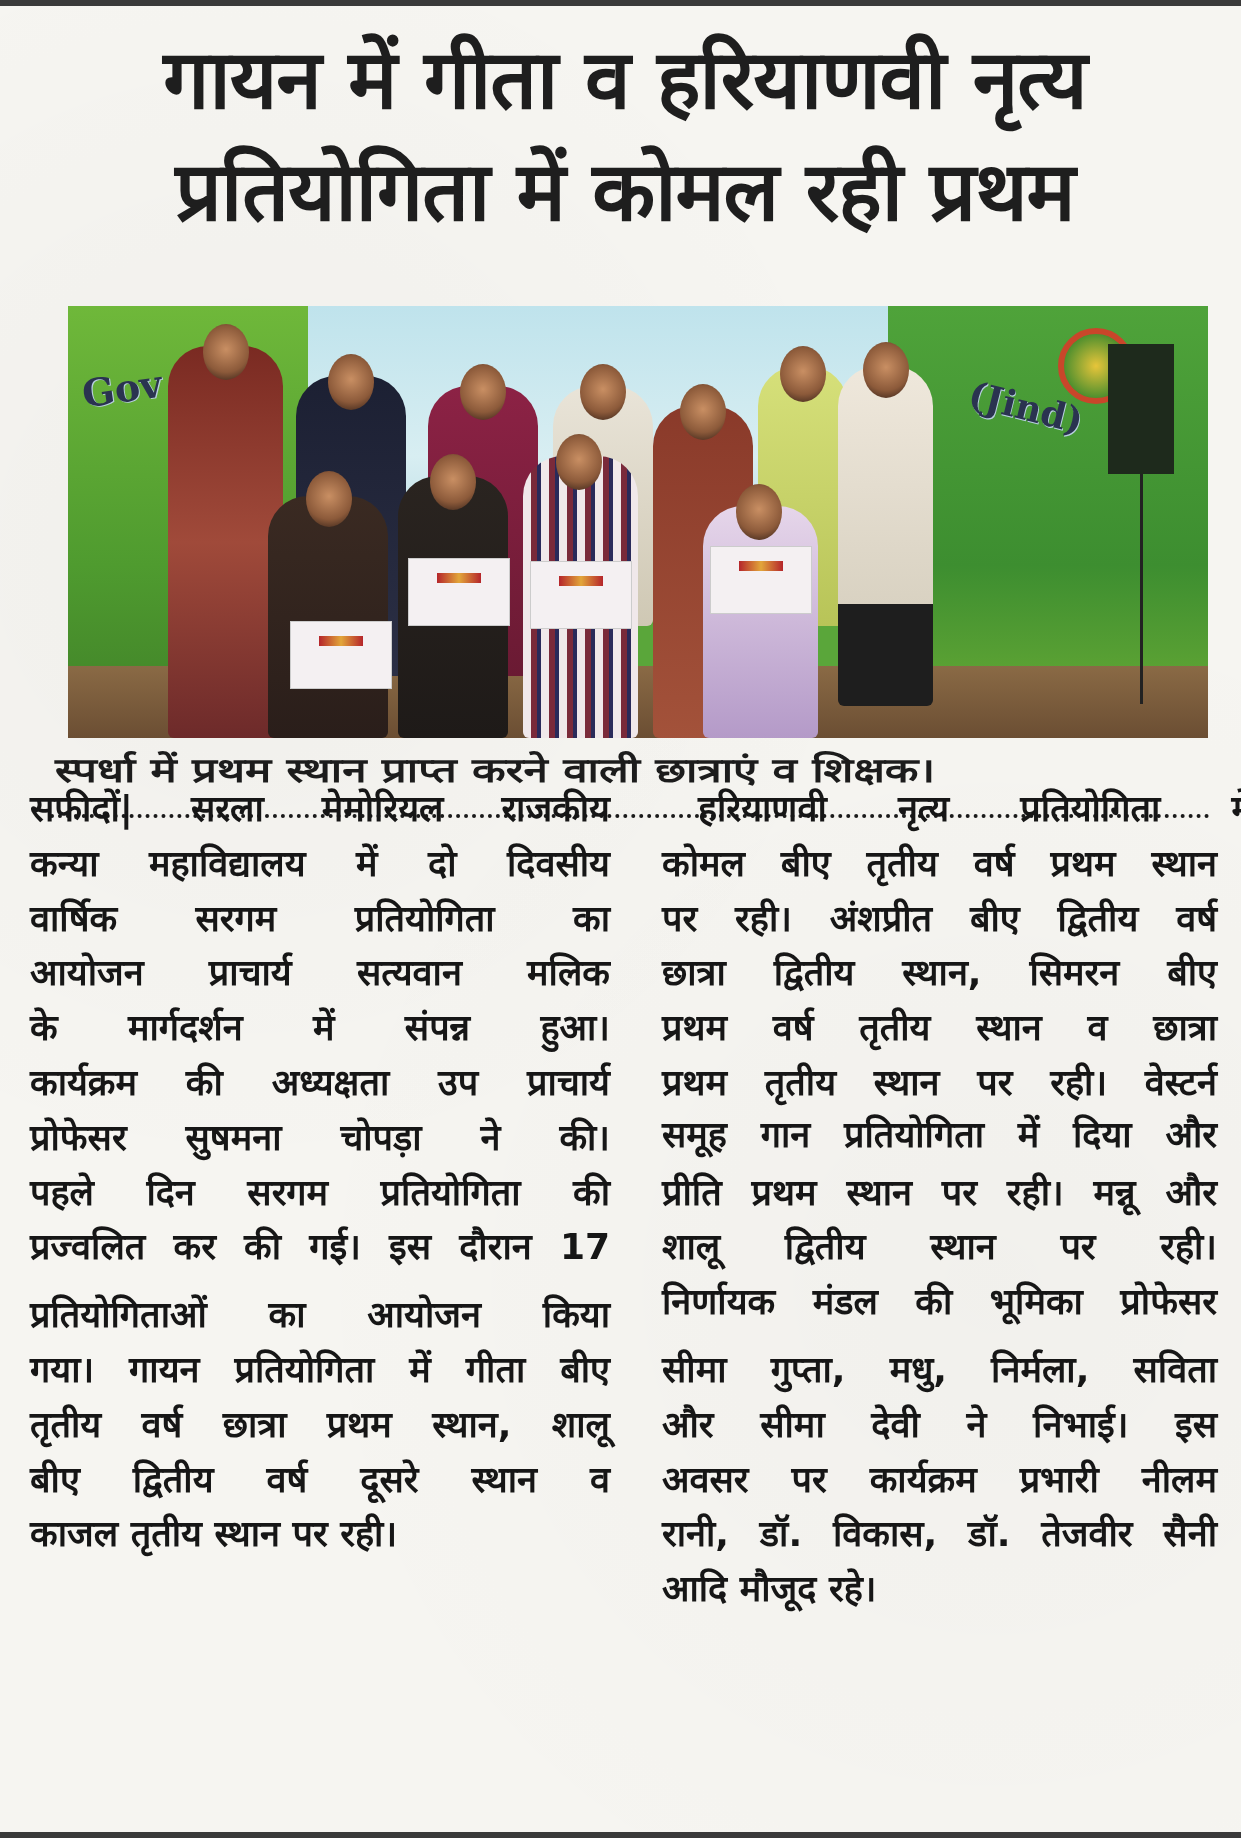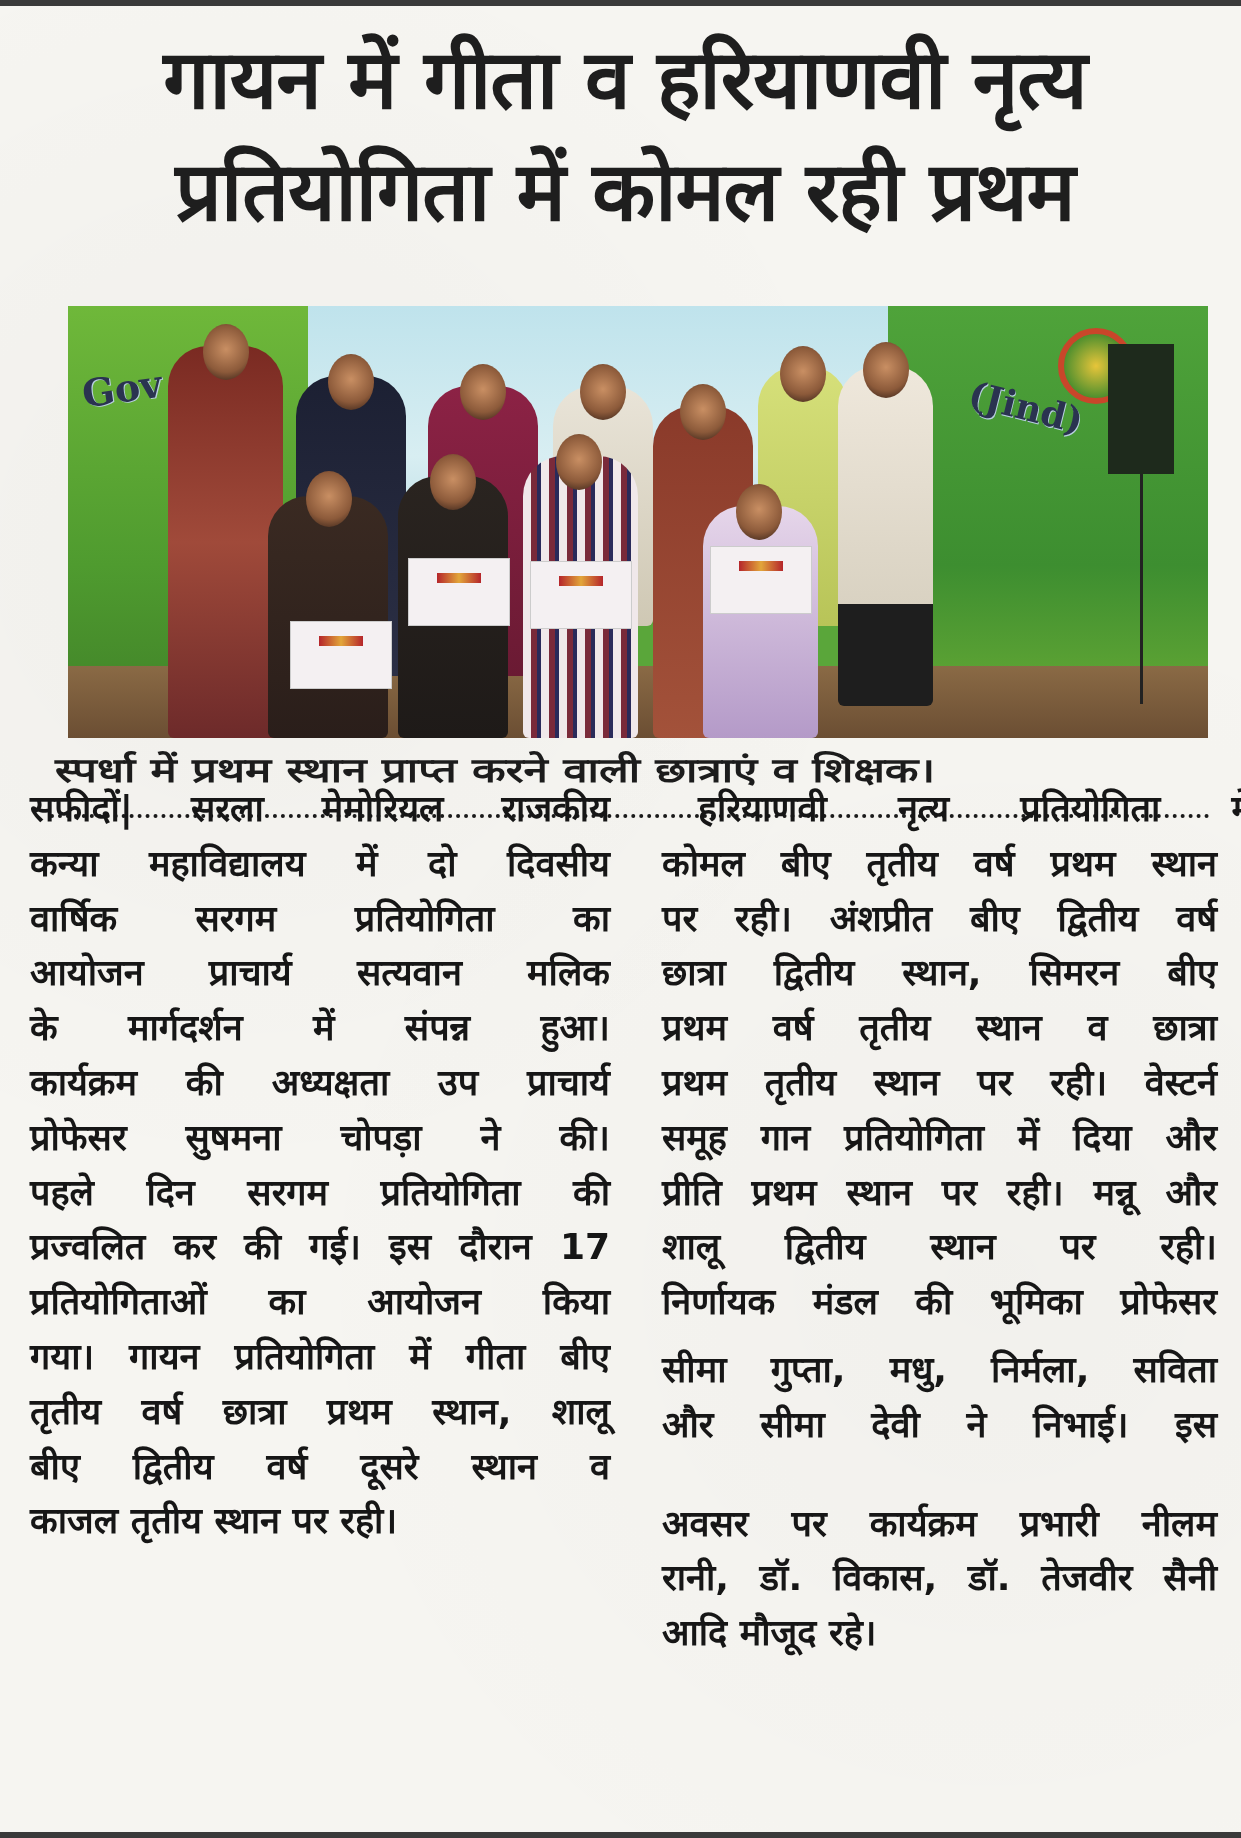--- a/index.html
+++ b/index.html
@@ -228,40 +228,40 @@
   <div class="column col-left">
     <span class="line" style="display: block; width: 580px;"><span class="dateline">सफीदों</span>| <span>सरला मेमोरियल राजकीय</span></span>
     <span class="line" style="display: block; width: 580px;">कन्या महाविद्यालय में दो दिवसीय</span>
     <span class="line" style="display: block; width: 580px;">वार्षिक सरगम प्रतियोगिता का</span>
     <span class="line" style="display: block; width: 580px;">आयोजन प्राचार्य सत्यवान मलिक</span>
     <span class="line" style="display: block; width: 580px;">के मार्गदर्शन में संपन्न हुआ।</span>
     <span class="line" style="display: block; width: 580px;">कार्यक्रम की अध्यक्षता उप प्राचार्य</span>
     <span class="line" style="display: block; width: 580px;">प्रोफेसर सुषमना चोपड़ा ने की।</span>
     <span class="line" style="display: block; width: 580px;">पहले दिन सरगम प्रतियोगिता की</span>
     <span class="line" style="display: block; width: 580px;">प्रज्वलित कर की गई। इस दौरान 17</span>
-    <span class="line" style="display: block; width: 580px;">प्रतियोगिताओं का आयोजन किया</span>
+    <span class="line" style="display: block; width: 580px; margin-top: 13px;">प्रतियोगिताओं का आयोजन किया</span>
     <span class="line" style="display: block; width: 580px;">गया। गायन प्रतियोगिता में गीता बीए</span>
     <span class="line" style="display: block; width: 580px;">तृतीय वर्ष छात्रा प्रथम स्थान, शालू</span>
     <span class="line" style="display: block; width: 580px;">बीए द्वितीय वर्ष दूसरे स्थान व</span>
     <span class="line last" style="display: block; width: 580px;">काजल तृतीय स्थान पर रही।</span>
   </div>
 
   <div class="column col-right">
     <span class="line indent" style="display: block; width: 555px;">हरियाणवी नृत्य प्रतियोगिता में</span>
     <span class="line" style="display: block; width: 555px;">कोमल बीए तृतीय वर्ष प्रथम स्थान</span>
     <span class="line" style="display: block; width: 555px;">पर रही। अंशप्रीत बीए द्वितीय वर्ष</span>
     <span class="line" style="display: block; width: 555px;">छात्रा द्वितीय स्थान, सिमरन बीए</span>
     <span class="line" style="display: block; width: 555px;">प्रथम वर्ष तृतीय स्थान व छात्रा</span>
     <span class="line" style="display: block; width: 555px;">प्रथम तृतीय स्थान पर रही। वेस्टर्न</span>
-    <span class="line" style="display: block; width: 555px;">समूह गान प्रतियोगिता में दिया और</span>
+    <span class="line" style="display: block; width: 555px; font-family: Liberation Mono, monospace;">समूह गान प्रतियोगिता में दिया और</span>
     <span class="line" style="display: block; width: 555px;">प्रीति प्रथम स्थान पर रही। मन्नू और</span>
     <span class="line" style="display: block; width: 555px;">शालू द्वितीय स्थान पर रही।</span>
     <span class="line" style="display: block; width: 555px;">निर्णायक मंडल की भूमिका प्रोफेसर</span>
     <span class="line" style="display: block; width: 555px; margin-top: 13px;">सीमा गुप्ता, मधु, निर्मला, सविता</span>
     <span class="line" style="display: block; width: 555px;">और सीमा देवी ने निभाई। इस</span>
-    <span class="line" style="display: block; width: 555px; margin-top: 44px;">अवसर पर कार्यक्रम प्रभारी नीलम</span>
+    <span class="line" style="display: block; width: 555px;">अवसर पर कार्यक्रम प्रभारी नीलम</span>
     <span class="line" style="display: block; width: 555px;">रानी, डॉ. विकास, डॉ. तेजवीर सैनी</span>
     <span class="line last" style="display: block; width: 555px;">आदि मौजूद रहे।</span>
   </div>
 
 </div>
 
 <div class="bottom-bar"></div>
 
 </body></html>

